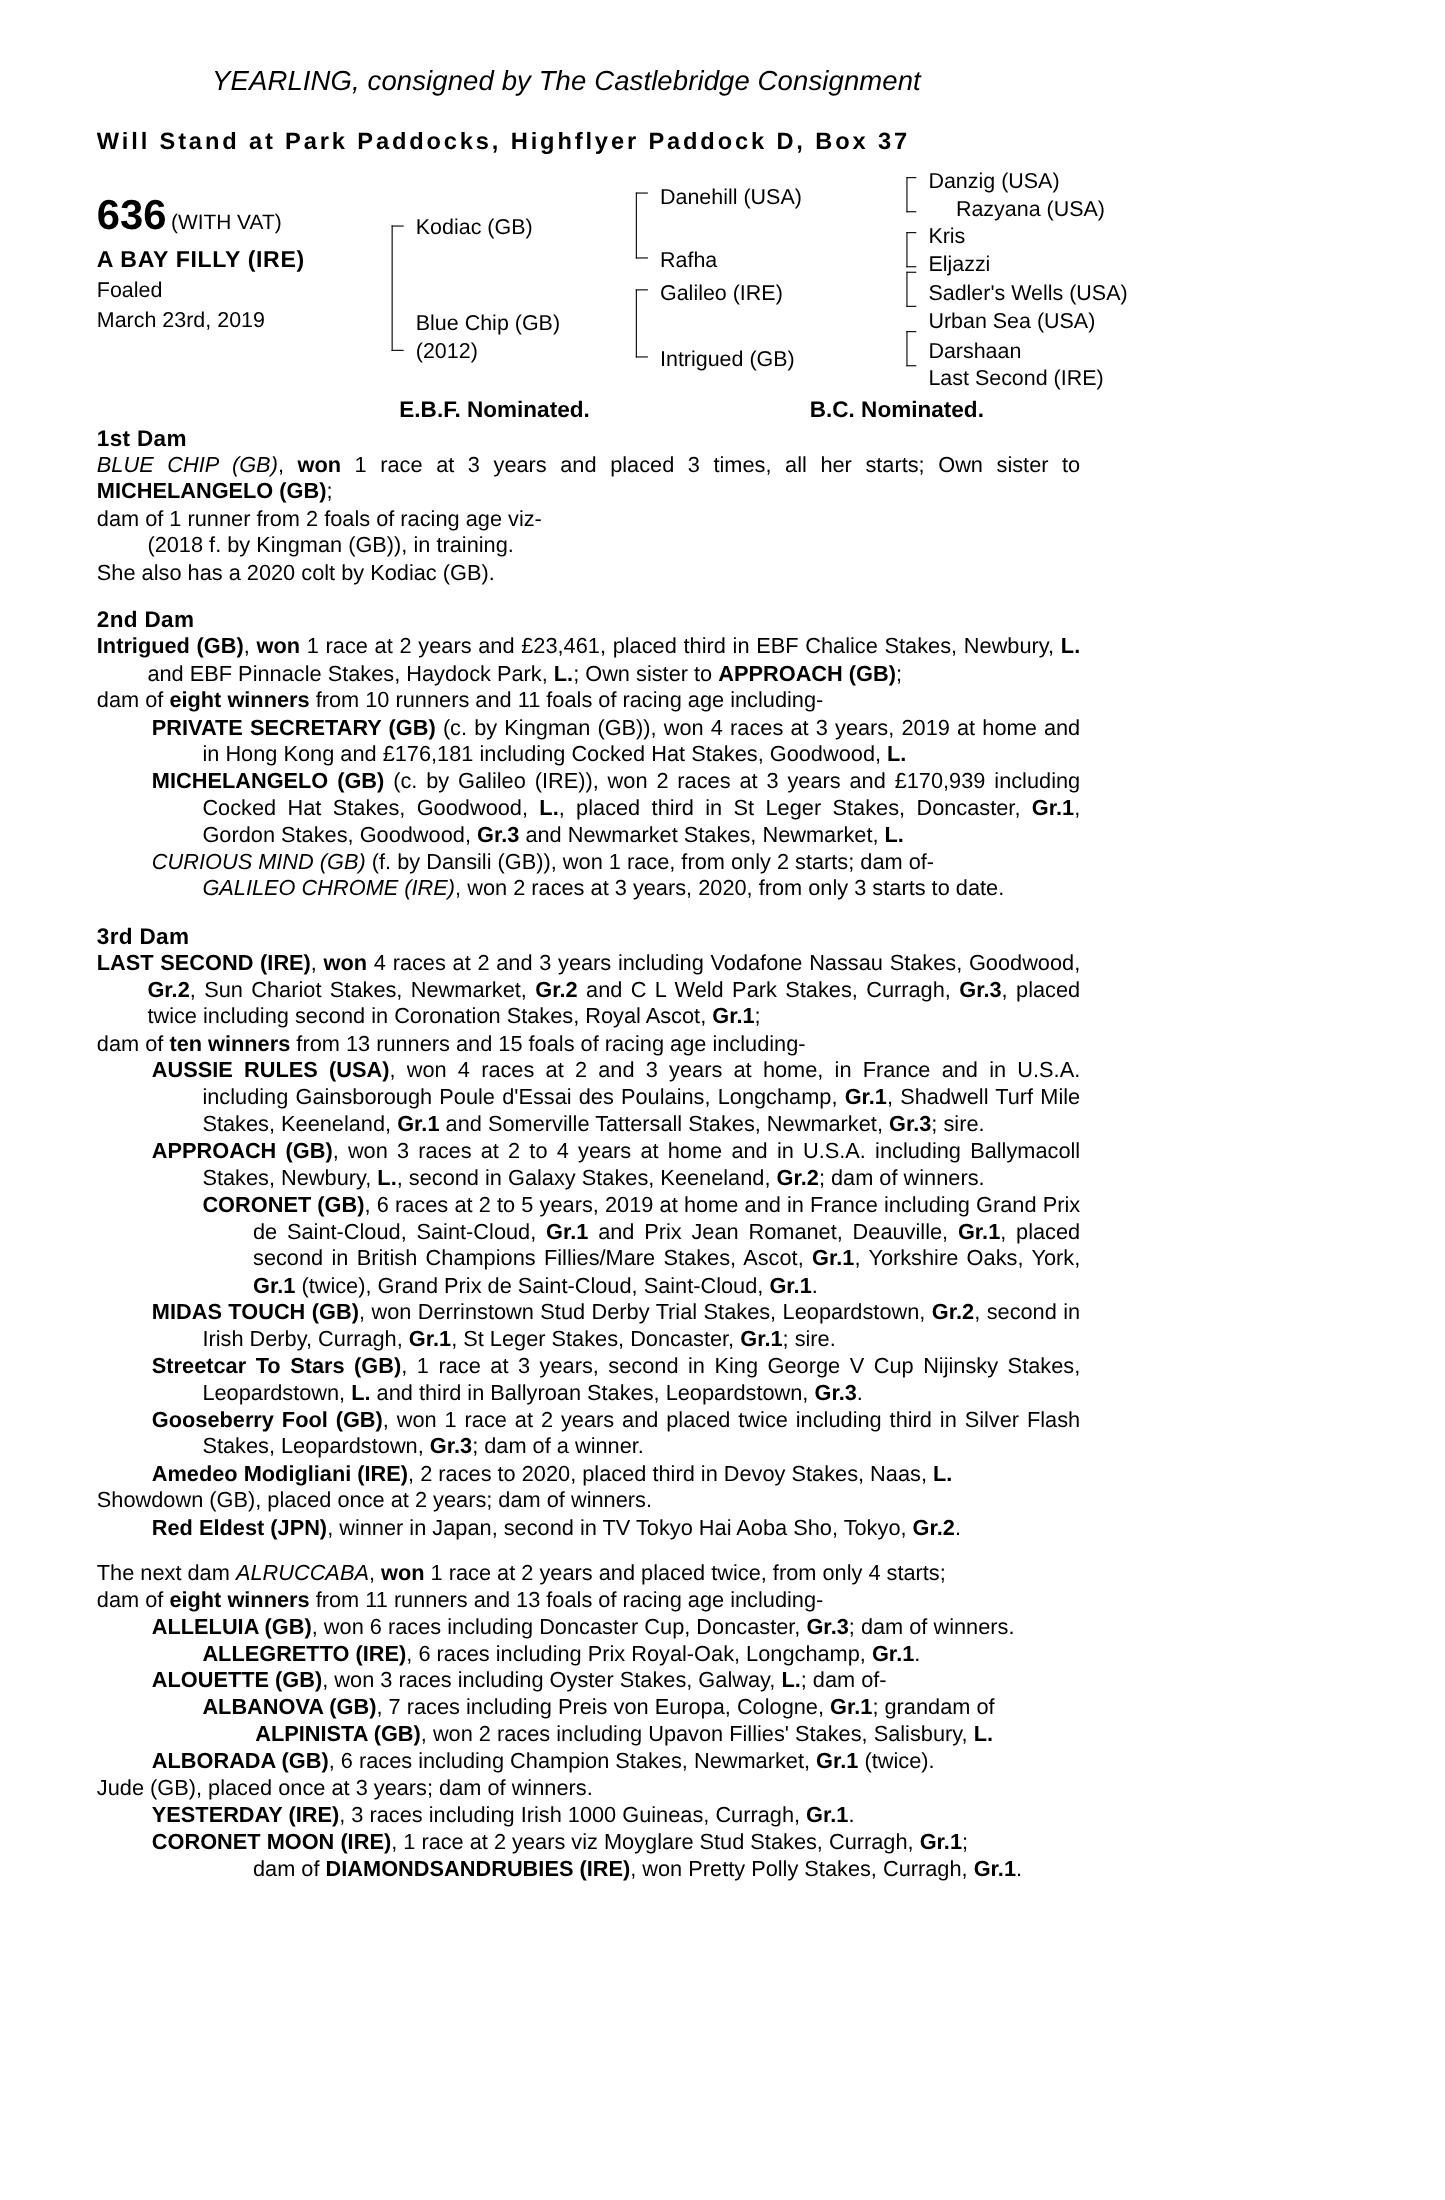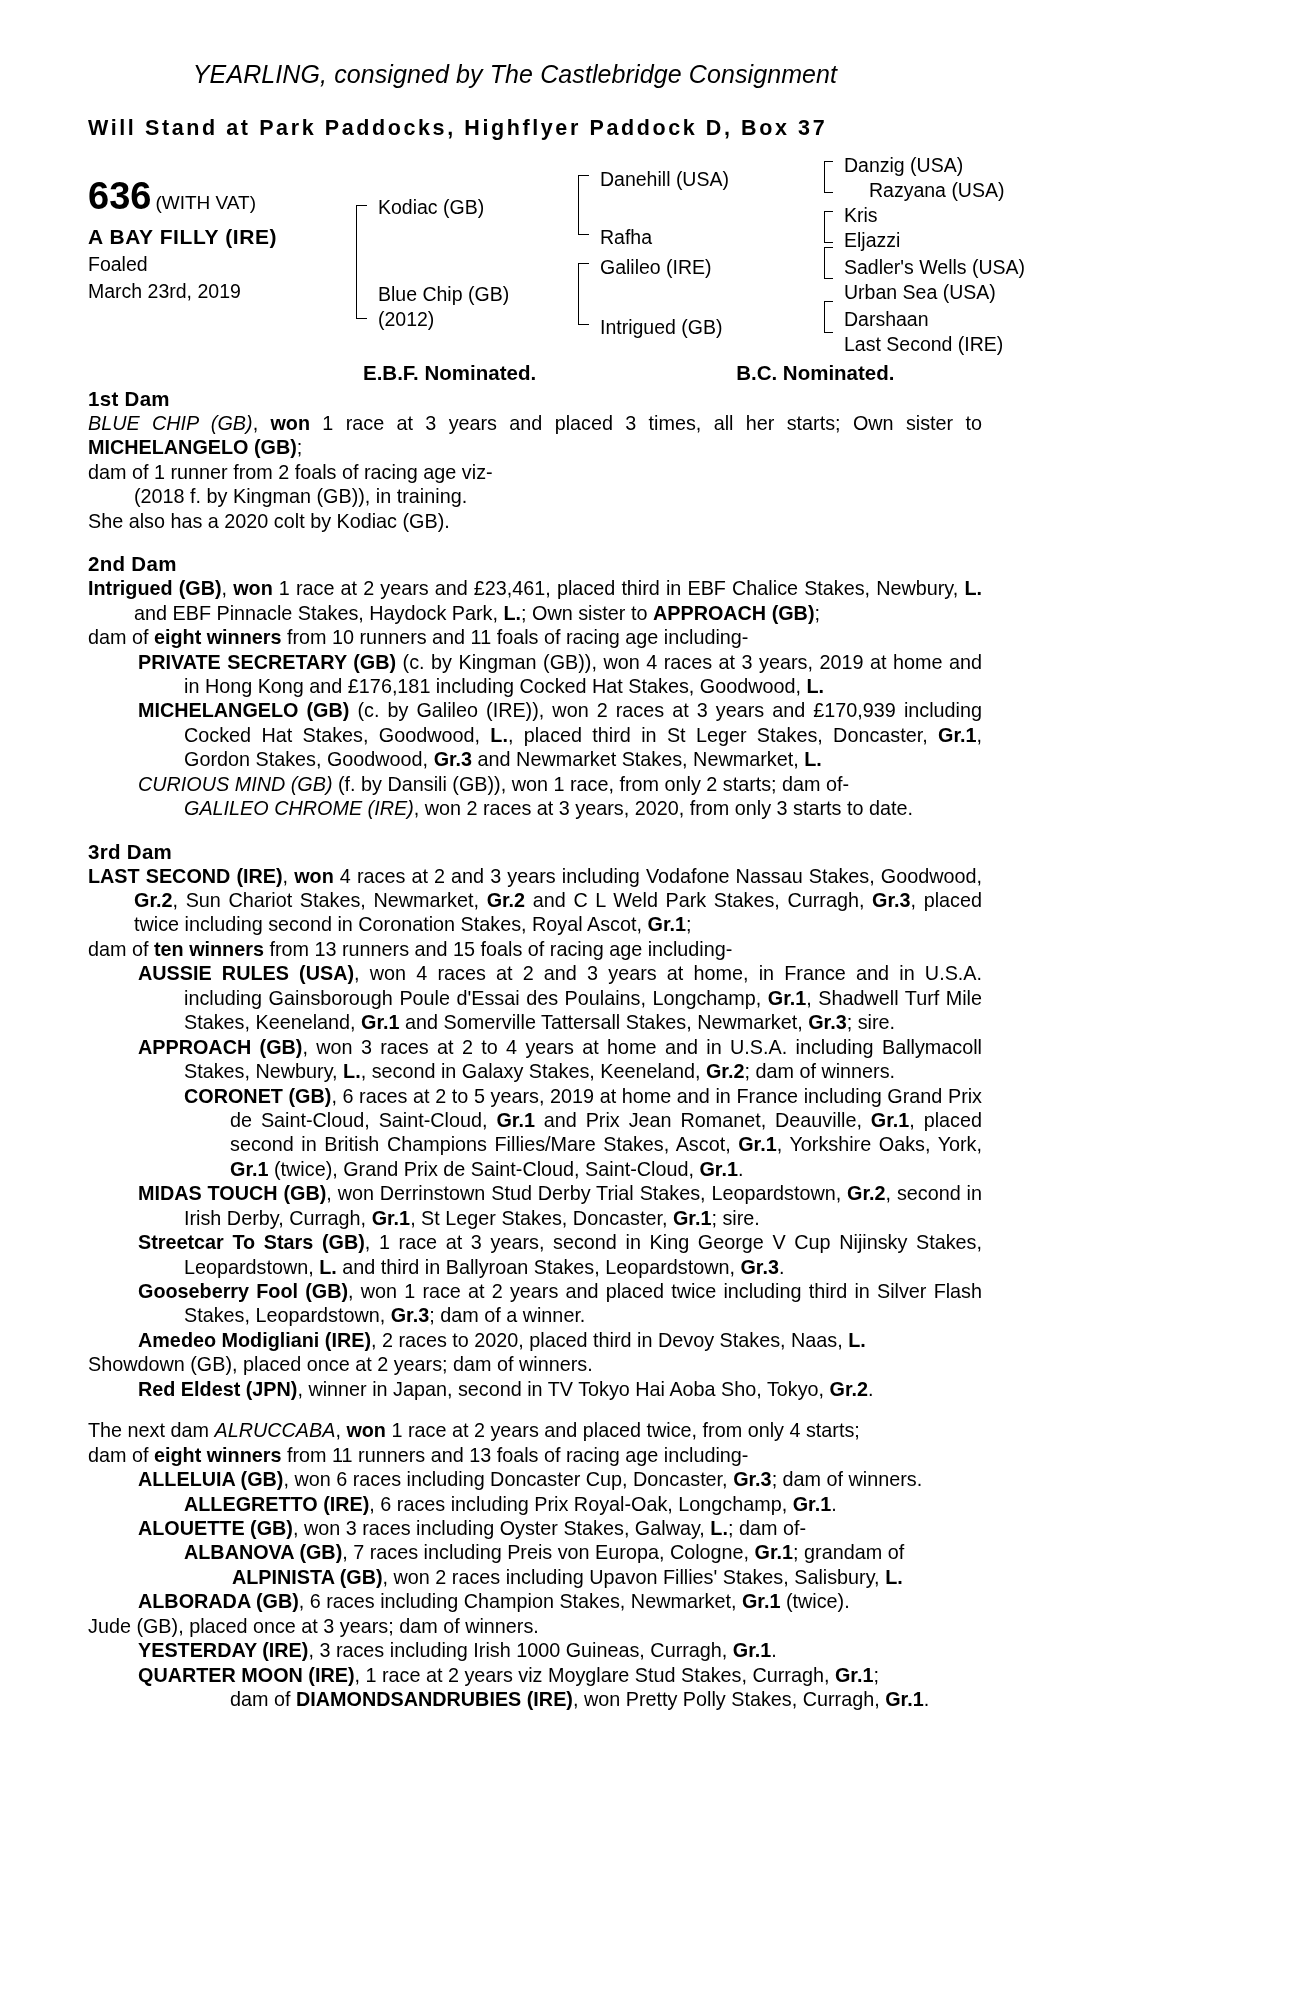--- a/index.html
+++ b/index.html
@@ -224,16 +224,16 @@
   <p class="t noj">The next dam <span class="it">ALRUCCABA</span>, <span class="blk">won</span> 1 race at 2 years and placed twice, from only 4 starts;</p>
   <p class="t noj">dam of <span class="blk">eight winners</span> from 11 runners and 13 foals of racing age including-</p>
   <p class="t i2"><span class="blk">ALLELUIA (GB)</span>, won 6 races including Doncaster Cup, Doncaster, <span class="blk">Gr.3</span>; dam of winners.</p>
   <p class="t i3"><span class="blk">ALLEGRETTO (IRE)</span>, 6 races including Prix Royal-Oak, Longchamp, <span class="blk">Gr.1</span>.</p>
   <p class="t i1" style="padding-left:96px;"><span class="blk">ALOUETTE (GB)</span>, won 3 races including Oyster Stakes, Galway, <span class="blk">L.</span>; dam of-</p>
   <p class="t i3"><span class="blk">ALBANOVA (GB)</span>, 7 races including Preis von Europa, Cologne, <span class="blk">Gr.1</span>; grandam of</p>
   <p class="t i4"><span class="blk">ALPINISTA (GB)</span>, won 2 races including Upavon Fillies' Stakes, Salisbury, <span class="blk">L.</span></p>
   <p class="t i2"><span class="blk">ALBORADA (GB)</span>, 6 races including Champion Stakes, Newmarket, <span class="blk">Gr.1</span> (twice).</p>
   <p class="t noj">Jude (GB), placed once at 3 years; dam of winners.</p>
   <p class="t i2"><span class="blk">YESTERDAY (IRE)</span>, 3 races including Irish 1000 Guineas, Curragh, <span class="blk">Gr.1</span>.</p>
-  <p class="t i2"><span class="blk">QUARTER MOON (IRE)</span>, 1 race at 2 years viz Moyglare Stud Stakes, Curragh, <span class="blk">Gr.1</span>;</p>
+  <p class="t i2"><span class="blk">CORONET MOON (IRE)</span>, 1 race at 2 years viz Moyglare Stud Stakes, Curragh, <span class="blk">Gr.1</span>;</p>
   <p class="t i3" style="padding-left:142px; text-indent:0;">dam of <span class="blk">DIAMONDSANDRUBIES (IRE)</span>, won Pretty Polly Stakes, Curragh, <span class="blk">Gr.1</span>.</p>
 
 </div>
 
 </body></html>

